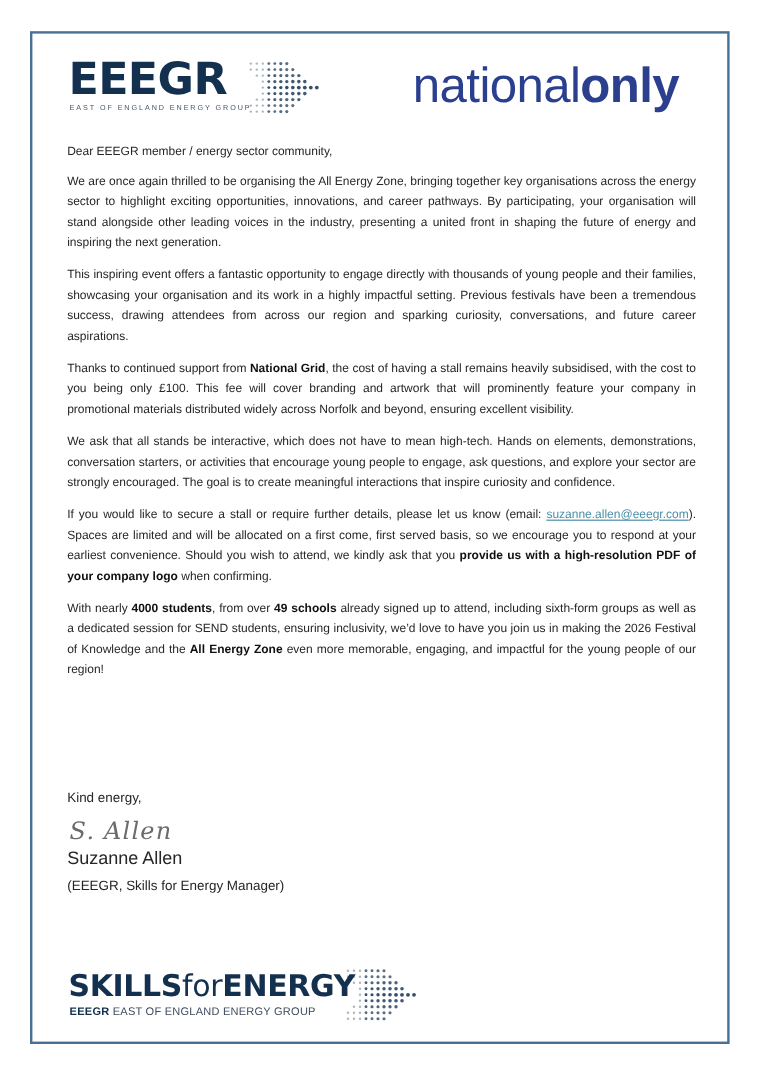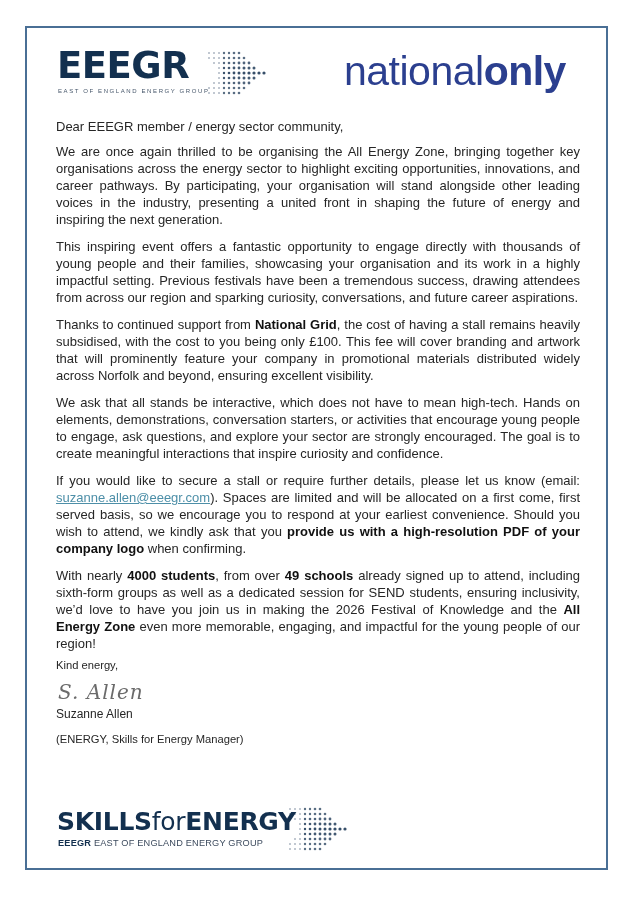--- a/index.html
+++ b/index.html
@@ -4,27 +4,27 @@
 <style>
   html, body { margin: 0; padding: 0; background: #ffffff; }
   body { width: 637px; height: 900px; position: relative; overflow: hidden; font-family: "Liberation Sans", sans-serif; color: #1c1c1c; }
   .frame { position: absolute; left: 25px; top: 26px; width: 583px; height: 844px; border: 2px solid #4a6f95; box-sizing: border-box; }
   .eeegr-logo { position: absolute; left: 57px; top: 50px; width: 215px; height: 45px; }
   .eeegr-word { position: absolute; left: 0; top: -4px; font-family: "DejaVu Sans", sans-serif; font-weight: bold; font-size: 37px; letter-spacing: -0.5px; color: #13304f; line-height: 40px; }
   .eeegr-sub { position: absolute; left: 1px; top: 38px; font-size: 6px; letter-spacing: 1.6px; color: #46566a; white-space: nowrap; }
   .dots { position: absolute; }
   .ng-logo { position: absolute; left: 344px; top: 47px; font-family: "Liberation Sans", sans-serif; font-size: 41px; color: #2b3f8f; line-height: 48px; letter-spacing: -0.5px; }
   .ng-logo b { font-weight: bold; color: #2b3f8f; }
-  .body-text { position: absolute; left: 56px; top: 118px; width: 524px; font-size: 13px; line-height: 17px; color: #262626; }
+  .body-text { position: absolute; left: 56px; top: 118px; width: 524px; font-size: 10px; line-height: 17px; color: #262626; }
   .body-text p { margin: 0 0 10px 0; text-align: justify; }
   .body-text p.greet { margin-bottom: 8px; }
   .body-text b { font-weight: bold; color: #111; }
   .link { color: #4d8fa8; text-decoration: underline; }
   .sig { position: absolute; left: 58px; top: 680px; font-family: "DejaVu Serif", serif; font-style: italic; font-size: 20px; color: #6b6b6b; letter-spacing: 1px; }
-  .signame { position: absolute; left: 56px; top: 707px; font-size: 12px; color: #262626; }
+  .signame { position: absolute; left: 56px; top: 707px; font-size: 15px; color: #262626; }
   .sigrole { position: absolute; left: 56px; top: 733px; font-size: 11.2px; color: #262626; }
   .kind { position: absolute; left: 56px; top: 659px; font-size: 11.2px; color: #262626; }
   .sfe-logo { position: absolute; left: 57px; top: 808px; width: 300px; height: 48px; }
   .sfe-word { position: absolute; left: 0; top: 0; font-family: "DejaVu Sans", sans-serif; font-size: 25px; color: #13304f; line-height: 28px; white-space: nowrap; letter-spacing: -0.3px; }
   .sfe-word .b { font-weight: bold; }
   .sfe-word .l { font-weight: normal; }
   .sfe-sub { position: absolute; left: 1px; top: 30px; font-size: 9.2px; color: #3d4b5e; white-space: nowrap; letter-spacing: 0.2px; text-align: center; }
   .sfe-sub b { color: #13304f; }
 </style>
 </head>
@@ -158,21 +158,21 @@
   <p>This inspiring event offers a fantastic opportunity to engage directly with thousands of young people and their families, showcasing your organisation and its work in a highly impactful setting. Previous festivals have been a tremendous success, drawing attendees from across our region and sparking curiosity, conversations, and future career aspirations.</p>
   <p><span>Thanks to continued support from </span><b>National Grid</b><span>, the cost of having a stall remains heavily subsidised, with the cost to you being only £100. This fee will cover branding and artwork that will prominently feature your company in promotional materials distributed widely across Norfolk and beyond, ensuring excellent visibility.</span></p>
   <p>We ask that all stands be interactive, which does not have to mean high-tech. Hands on elements, demonstrations, conversation starters, or activities that encourage young people to engage, ask questions, and explore your sector are strongly encouraged. The goal is to create meaningful interactions that inspire curiosity and confidence.</p>
   <p><span>If you would like to secure a stall or require further details, please let us know (email: </span><a class="link">suzanne.allen@eeegr.com</a><span>). Spaces are limited and will be allocated on a first come, first served basis, so we encourage you to respond at your earliest convenience. Should you wish to attend, we kindly ask that you </span><b>provide us with a high-resolution PDF of your company logo</b><span> when confirming.</span></p>
   <p><span>With nearly </span><b>4000 students</b><span>, from over </span><b>49 schools</b><span> already signed up to attend, including sixth-form groups as well as a dedicated session for SEND students, ensuring inclusivity, we’d love to have you join us in making the 2026 Festival of Knowledge and the </span><b>All Energy Zone</b><span> even more memorable, engaging, and impactful for the young people of our region!</span></p>
 </div>
 
 <div class="kind">Kind energy,</div>
 <div class="sig">S. Allen</div>
 <div class="signame">Suzanne Allen</div>
-<div class="sigrole">(ENERGY, Skills for Energy Manager)</div>
+<div class="sigrole">(EEEGR, Skills for Energy Manager)</div>
 
 <div class="sfe-logo">
   <div class="sfe-word"><span class="b">SKILLS</span><span class="l">for</span><span class="b">ENERGY</span></div>
   <div class="sfe-sub"><b>EEEGR</b><span> EAST OF ENGLAND ENERGY GROUP</span></div>
 </div>
 <svg class="dots" style="left:286px;top:805px;" width="66" height="50">
   <g fill="#13304f">
     <g opacity="0.35">
         <circle cx="4" cy="4" r="1"></circle>
         <circle cx="9" cy="4" r="1"></circle>

